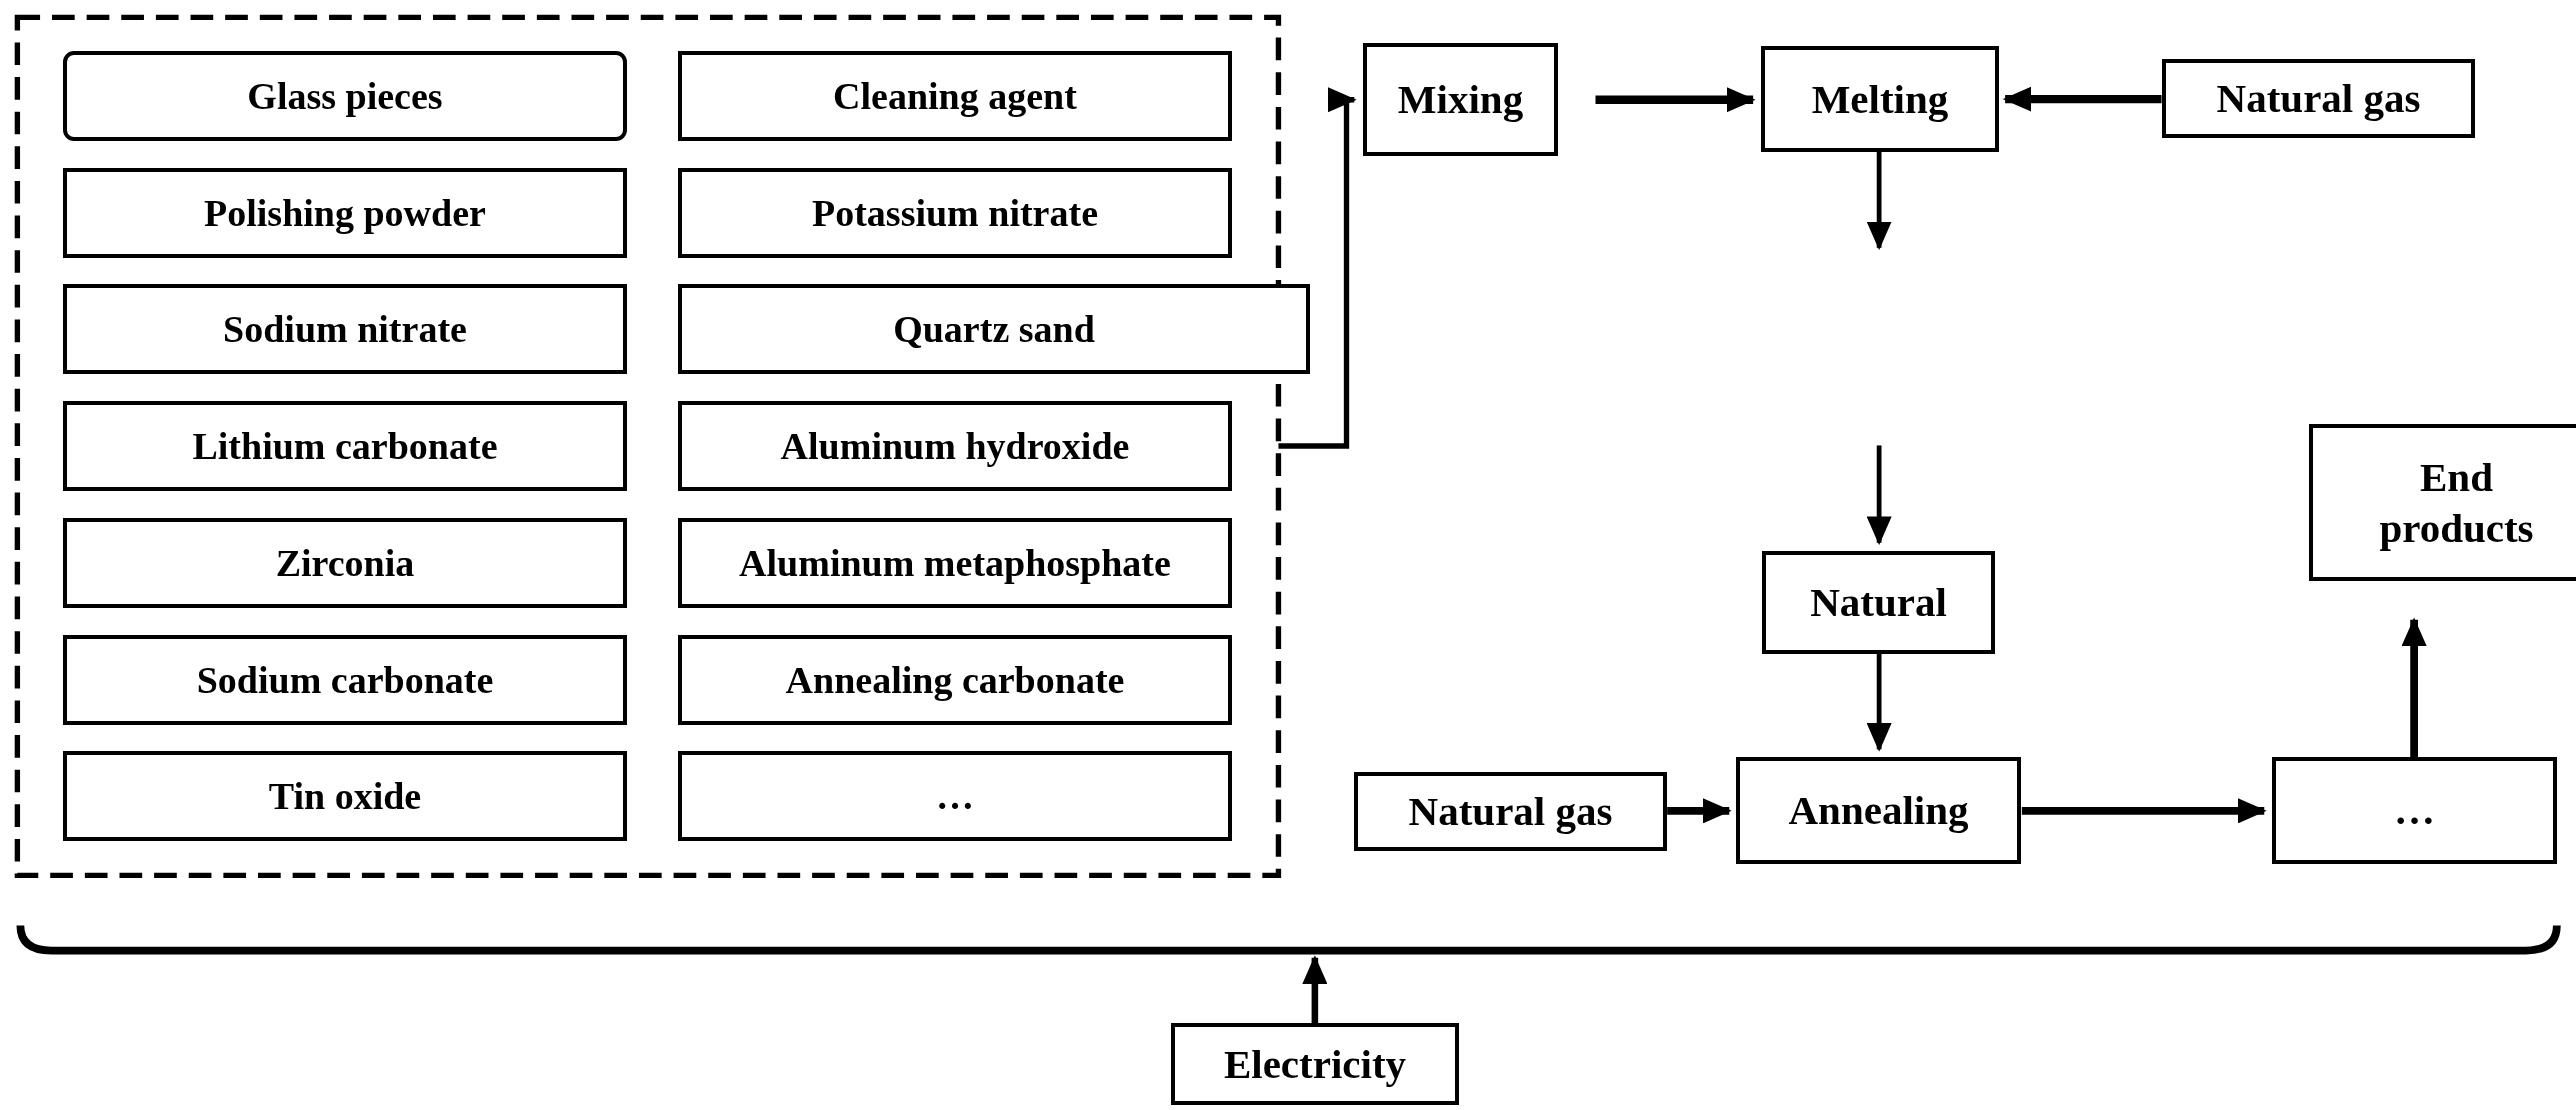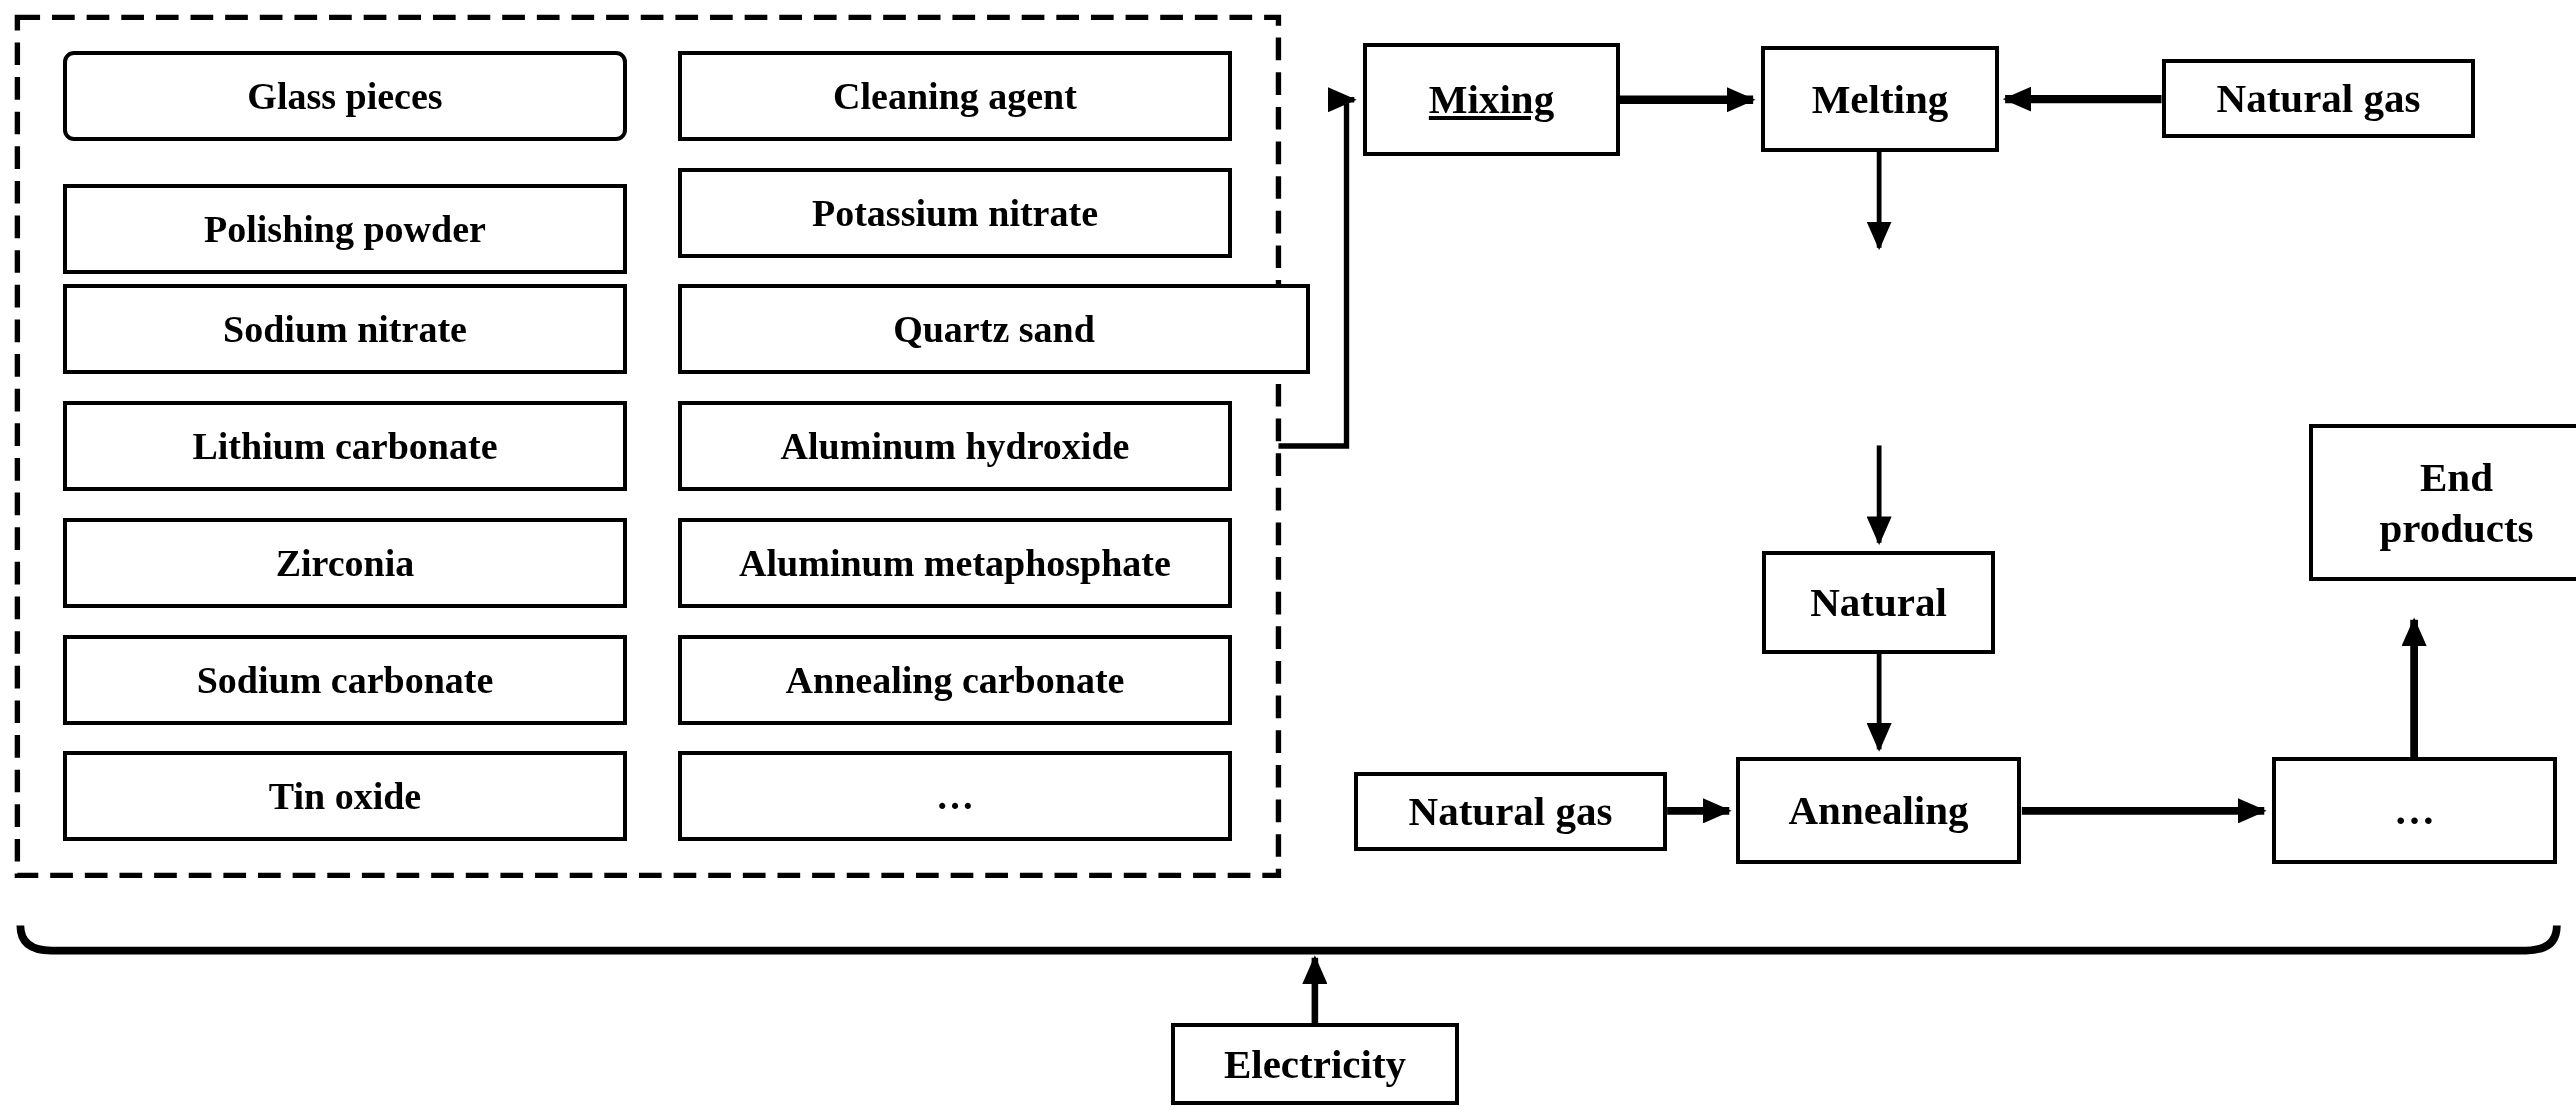--- a/index.html
+++ b/index.html
@@ -52,36 +52,36 @@
     <line x1="3386" y1="1358" x2="3792" y2="1358" stroke="#000000" stroke-width="13" marker-end="url(#ah)"></line>
 
     <line x1="4043" y1="1268" x2="4043" y2="1038" stroke="#000000" stroke-width="13" marker-end="url(#ah)"></line>
 
     <line x1="2202" y1="1714" x2="2202" y2="1604" stroke="#000000" stroke-width="11" marker-end="url(#ah)"></line>
 
     <path d="M 34 1550 Q 34 1592 86 1592 L 4230 1592 Q 4282 1592 4282 1550" fill="none" stroke="#000000" stroke-width="13"></path>
   </svg>
 
   <div class="box mat" style="left:63px;top:51px;width:564px;height:90px;border-radius:11px;">Glass pieces</div>
-  <div class="box mat" style="left:63px;top:184px;width:564px;height:90px;">Polishing powder</div>
+  <div class="box mat" style="left:63px;top:168px;width:564px;height:90px;">Polishing powder</div>
   <div class="box mat" style="left:63px;top:284px;width:564px;height:90px;">Sodium nitrate</div>
   <div class="box mat" style="left:63px;top:401px;width:564px;height:90px;">Lithium carbonate</div>
   <div class="box mat" style="left:63px;top:518px;width:564px;height:90px;">Zirconia</div>
   <div class="box mat" style="left:63px;top:635px;width:564px;height:90px;">Sodium carbonate</div>
   <div class="box mat" style="left:63px;top:751px;width:564px;height:90px;">Tin oxide</div>
 
   <div class="box mat" style="left:678px;top:51px;width:554px;height:90px;">Cleaning agent</div>
   <div class="box mat" style="left:678px;top:168px;width:554px;height:90px;">Potassium nitrate</div>
   <div class="box mat" style="left:678px;top:284px;width:632px;height:90px;">Quartz sand</div>
   <div class="box mat" style="left:678px;top:401px;width:554px;height:90px;">Aluminum hydroxide</div>
   <div class="box mat" style="left:678px;top:518px;width:554px;height:90px;">Aluminum metaphosphate</div>
   <div class="box mat" style="left:678px;top:635px;width:554px;height:90px;">Annealing carbonate</div>
   <div class="box mat" style="left:678px;top:751px;width:554px;height:90px;">…</div>
 
-  <div class="box flow" style="left:1363px;top:43px;width:257px;height:113px;text-decoration:underline;">Mixing</div>
+  <div class="box flow" style="left:1363px;top:43px;width:195px;height:113px;">Mixing</div>
   <div class="box flow" style="left:1761px;top:46px;width:238px;height:106px;">Melting</div>
   <div class="box flow" style="left:2162px;top:59px;width:313px;height:79px;">Natural gas</div>
   <div class="box flow" style="left:1762px;top:551px;width:233px;height:103px;">Natural</div>
   <div class="box flow" style="left:1354px;top:772px;width:313px;height:79px;">Natural gas</div>
   <div class="box flow" style="left:1736px;top:757px;width:285px;height:107px;">Annealing</div>
   <div class="box flow" style="left:2272px;top:757px;width:285px;height:107px;">…</div>
   <div class="box flow" style="left:2267px;top:424px;width:295px;height:157px;margin-left:42px;">End
 products</div>
   <div class="box flow" style="left:1171px;top:1023px;width:288px;height:82px;">Electricity</div>
 

